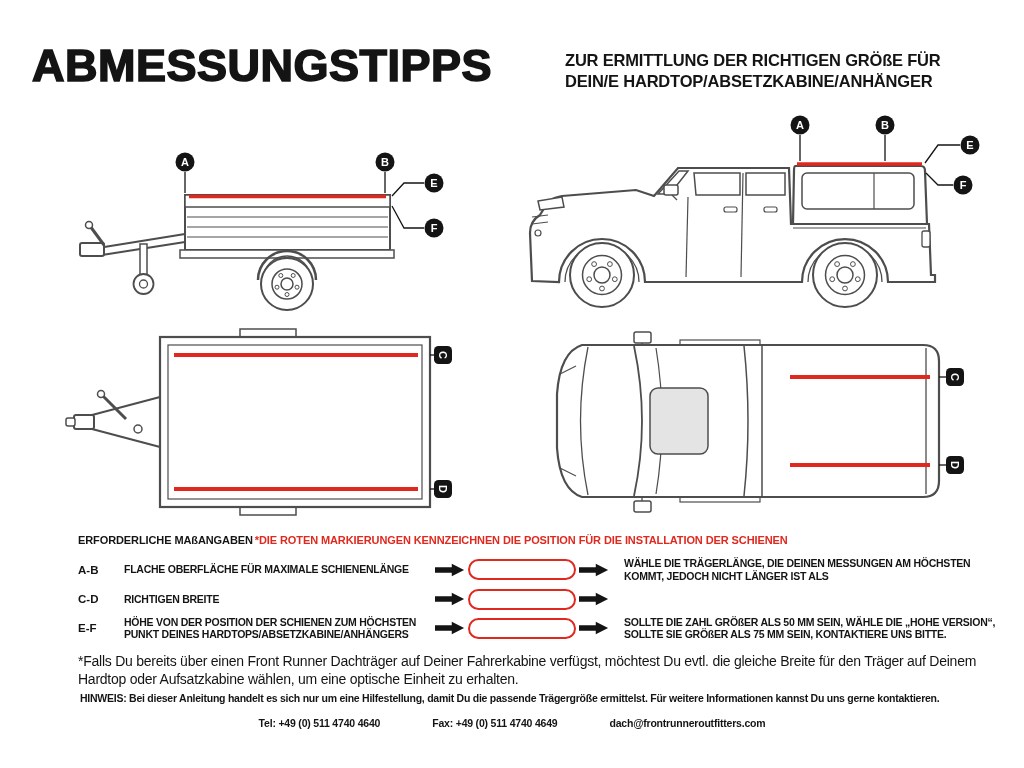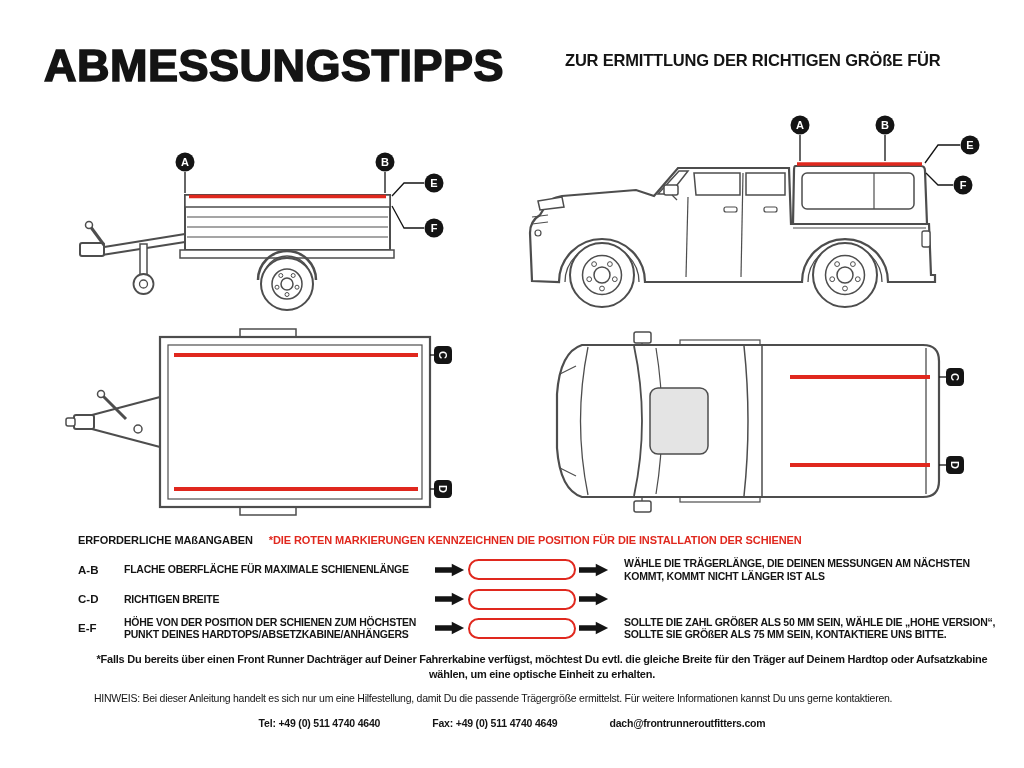--- a/index.html
+++ b/index.html
@@ -6,67 +6,68 @@
   :root { --red:#e0281e; --ink:#141414; --line:#4d4d4d; }
   html,body { width:1024px; height:768px; }
   body {
     background:#ffffff; color:var(--ink);
     font-family:"Liberation Sans", sans-serif;
     position:relative; overflow:hidden;
   }
   .abs { position:absolute; }
 
   .title {
-    left:44px; top:40px; font-size:45px; font-weight:bold;
+    left:32px; top:40px; font-size:45px; font-weight:bold;
     letter-spacing:0.5px; -webkit-text-stroke:1.6px var(--ink);
   }
   .subtitle {
     left:547px; top:50px; width:430px; font-size:16.5px; font-weight:bold;
     line-height:1.28; letter-spacing:-0.2px;margin-left:18px;
   }
 
   .diagram svg { display:block; width:100%; height:100%; }
   .d-trailer-side { left:40px;  top:112px; width:410px; height:205px; }
   .d-truck-side   { left:502px; top:105px; width:480px; height:210px; }
   .d-trailer-top  { left:62px;  top:325px; width:420px; height:195px; }
   .d-truck-top    { left:540px; top:330px; width:450px; height:190px; }
 
   .badge-letter {
     font-family:"Liberation Sans", sans-serif; font-size:11px; font-weight:bold; fill:#ffffff;
   }
 
-  .mhead { left:78px; top:534px; display:flex; gap:16px; align-items:baseline;
+  .mhead { left:78px; top:534px; display:flex; gap:2px; align-items:baseline;
            font-size:11px; font-weight:bold; letter-spacing:-0.1px; white-space:nowrap; }
   .mhead .note { color:var(--red); }
 
   .mrows { left:78px; top:557px; width:932px; }
   .mrow { display:grid; grid-template-columns:46px 308px 36px 108px 36px auto;
           align-items:center; margin-bottom:6px; }
   .mrange { font-size:11.5px; font-weight:bold; }
   .mdesc, .mguide { font-size:10.5px; font-weight:bold; letter-spacing:-0.25px; line-height:1.22; }
   .mguide { padding-left:12px; }
   .mpill  { height:21px; border:2.2px solid var(--red); border-radius:11px; background:#fff; }
   .marrow { display:flex; justify-content:center; align-items:center; }
 
-  .footnote { left:78px; top:652px; width:928px; font-size:11px; font-weight:bold;
-              letter-spacing:-0.25px; line-height:1.32;text-align:center; }
-  .hinweis  { left:78px; top:692px; width:938px; font-size:10.5px; font-weight:normal;
+  .footnote { left:78px; top:652px; width:928px; font-size:14px; font-weight:normal;
+              letter-spacing:-0.25px; line-height:1.32; }
+  .hinweis  { left:64px; top:692px; width:938px; font-size:10.5px; font-weight:bold;
               letter-spacing:-0.25px;padding-left:16px; }
   .contact  { left:0; top:717px; width:1024px; display:flex; justify-content:center;
               gap:52px; font-size:10.5px; font-weight:bold; letter-spacing:-0.2px; }
 </style>
 </head>
 <body>
 
 <div>
 
   <h1 class="abs title">ABMESSUNGSTIPPS</h1>
 
   <div class="abs subtitle">
     <div>ZUR ERMITTLUNG DER RICHTIGEN GRÖßE FÜR</div>
+    <div>DEIN/E HARDTOP/ABSETZKABINE/ANHÄNGER</div>
   </div>
 
   <div class="abs diagram d-trailer-side">
     <svg viewBox="0 0 410 205">
       <g stroke="#4d4d4d" fill="none" stroke-width="2">
         <path d="M145,122 L58,136"></path>
         <path d="M145,130 L62,143"></path>
         <rect x="40" y="131" width="24" height="13" rx="2" fill="#fff"></rect>
         <path d="M64,133 L50,114" stroke-width="3"></path>
         <circle cx="49" cy="113" r="3.5" fill="#fff" stroke-width="1.5"></circle>
@@ -272,21 +273,21 @@
         <svg width="30" height="14" viewBox="0 0 34 14">
             <path d="M0,4 H19 V0 L33,7 L19,14 V10 H0 Z" fill="#141414"></path>
           </svg>
       </div>
       <div class="mpill"></div>
       <div class="marrow">
         <svg width="30" height="14" viewBox="0 0 34 14">
             <path d="M0,4 H19 V0 L33,7 L19,14 V10 H0 Z" fill="#141414"></path>
           </svg>
       </div>
-      <div class="mguide">WÄHLE DIE TRÄGERLÄNGE, DIE DEINEN MESSUNGEN AM NÄCHSTEN KOMMT, KOMMT NICHT LÄNGER IST ALS</div>
+      <div class="mguide">WÄHLE DIE TRÄGERLÄNGE, DIE DEINEN MESSUNGEN AM HÖCHSTEN KOMMT, JEDOCH NICHT LÄNGER IST ALS</div>
     </div>
 
     <div class="mrow">
       <div class="mrange">C-D</div>
       <div class="mdesc">RICHTIGEN BREITE</div>
       <div class="marrow">
         <svg width="30" height="14" viewBox="0 0 34 14">
             <path d="M0,4 H19 V0 L33,7 L19,14 V10 H0 Z" fill="#141414"></path>
           </svg>
       </div>

